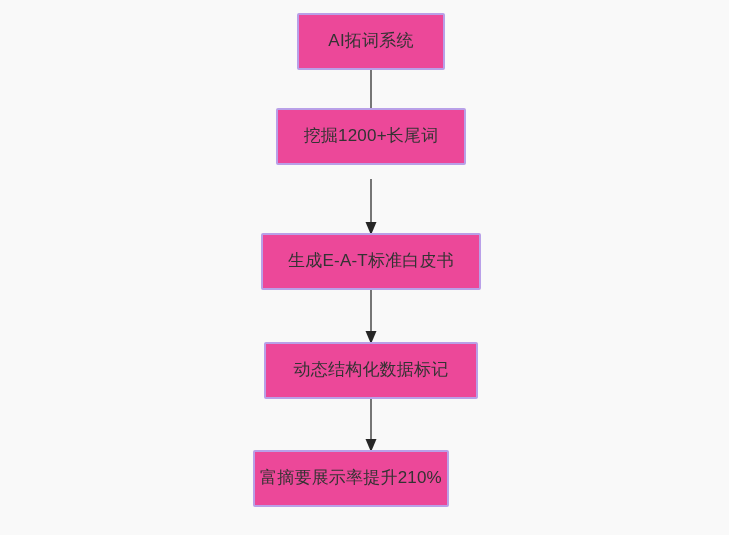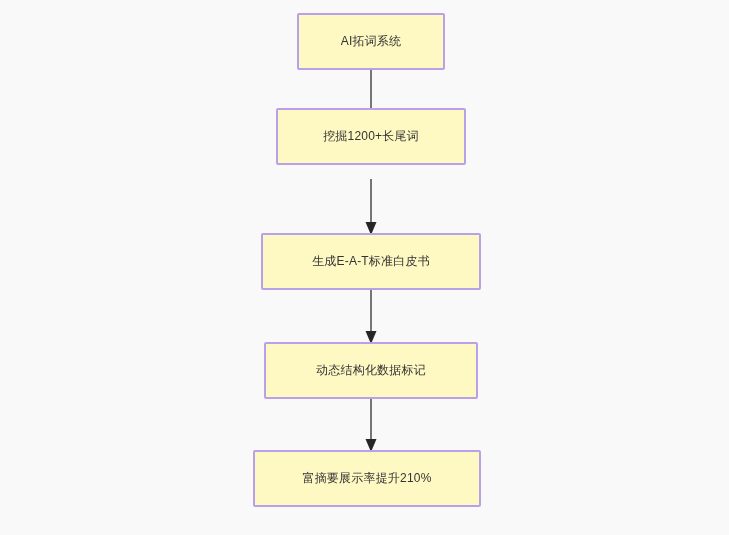--- a/index.html
+++ b/index.html
@@ -16,28 +16,28 @@
   }
   #flow-canvas {
     position: relative;
     width: 729px;
     height: 535px;
     background: #f9f9f9;
   }
   .node {
     position: absolute;
     box-sizing: border-box;
-    background: #fef9c3;
+    background: #ec4899;
     border: 2px solid #b9a0e8;
     border-radius: 2px;
     display: flex;
     align-items: center;
     justify-content: center;
     color: #333333;
-    font-size: 12px;
+    font-size: 17px;
     line-height: 1.2;
     letter-spacing: 0.2px;
     white-space: nowrap;
   }
   .node-label {
     display: block;
   }
   .edge {
     position: absolute;
   }
@@ -88,17 +88,17 @@
   </div>
 
   <div class="node" style="left:264px; top:342px; width:214px; height:57px;">
     <span class="node-label">动态结构化数据标记</span>
   </div>
 
   <div class="node" style="left:261px; top:233px; width:220px; height:57px;">
     <span class="node-label">生成E-A-T标准白皮书</span>
   </div>
 
-  <div class="node" style="left:253px; top:450px; width:228px; height:57px;">
+  <div class="node" style="left:253px; top:450px; width:196px; height:57px;">
     <span class="node-label">富摘要展示率提升210%</span>
   </div>
 
 </div>
 
 </body></html>

